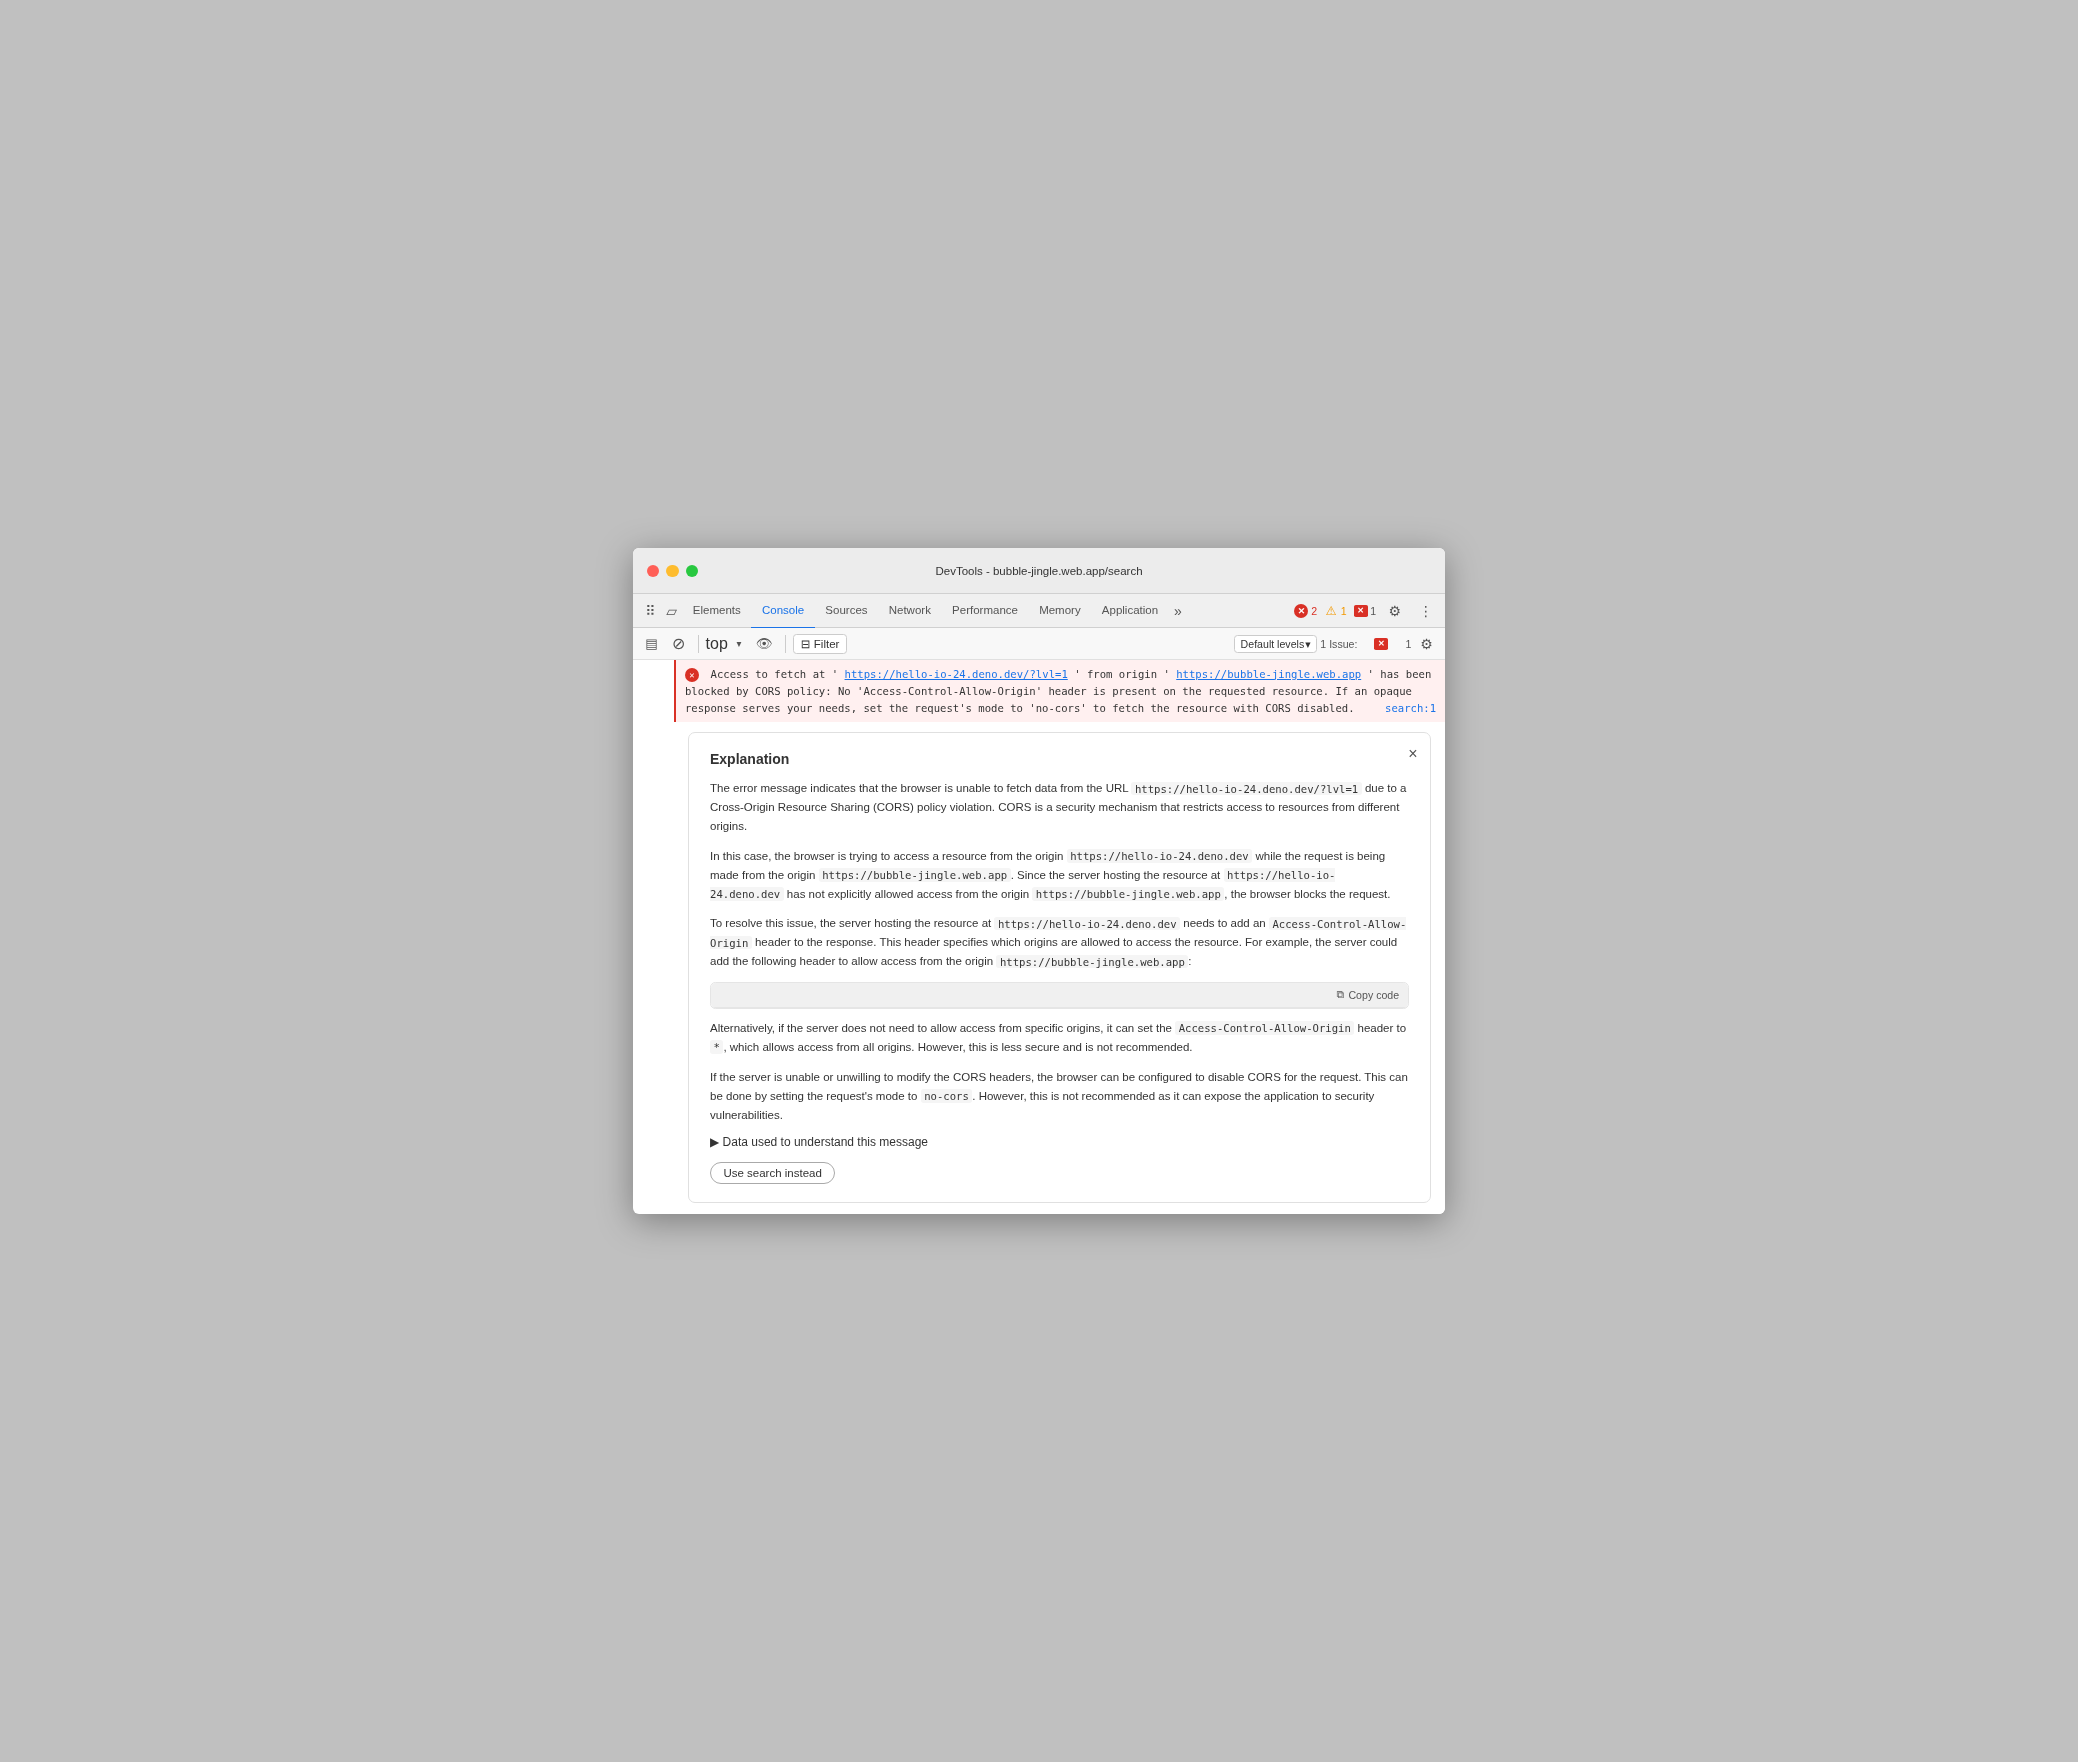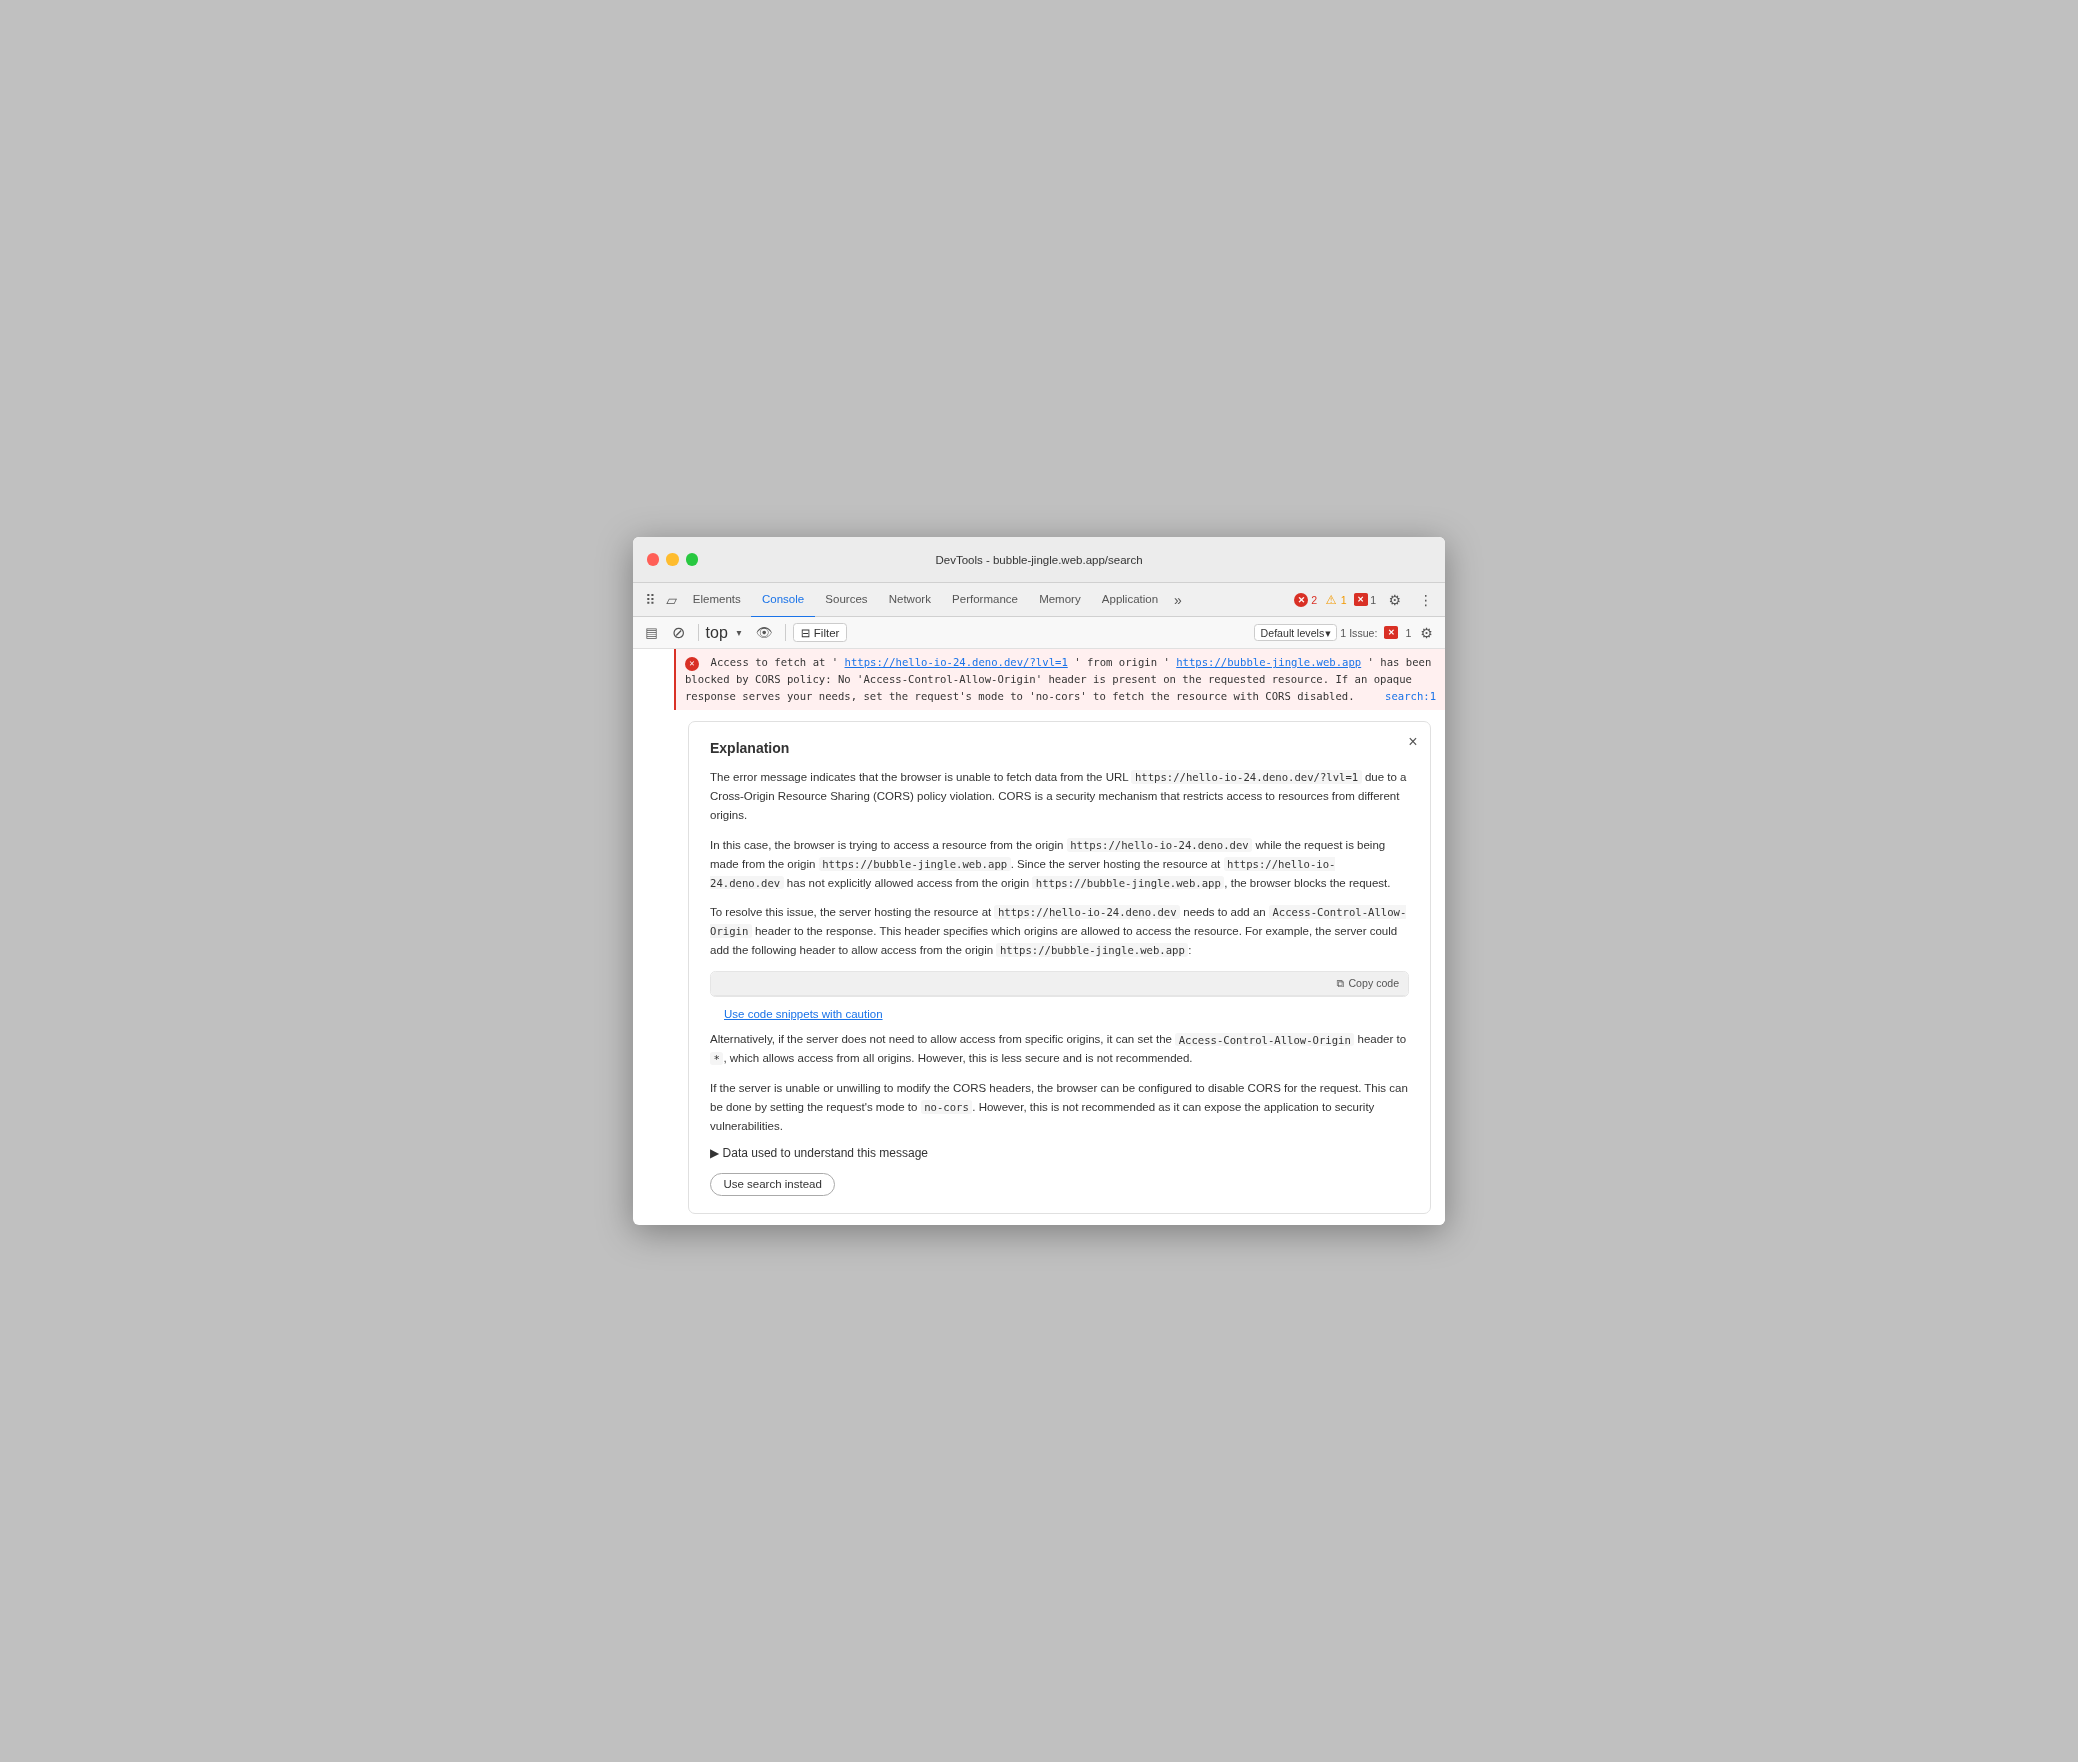--- a/index.html
+++ b/index.html
@@ -130,21 +130,21 @@
     }
     .toolbar-spacer { flex: 1; }
     .toolbar-levels {
       font-size: 10.6px; color: #333;
       border: 0.9px solid #ccc; border-radius: 3.5px;
       padding: 1.8px 5.3px; background: white;
       cursor: pointer; display: flex; align-items: center; gap: 1px;
     }
     .toolbar-issue {
       font-size: 10.6px; color: #555;
-      display: flex; align-items: center; gap: 7px;
+      display: flex; align-items: center; gap: 17px;
     }
     
     .console-content {
       background: white;
       overflow-y: auto;
       padding: 0;
       margin-left: 41px;
     }
     .error-line {
       background: #fff0f0;
@@ -426,21 +426,20 @@
 
       
       <div class="code-block-container">
         <div class="code-block-header">
           <button class="copy-code-btn">
             <span>⧉</span>
             <span>Copy code</span>
           </button>
         </div>
       </div>
-      <a class="caution-link" href="#">Use code snippets with caution</a>
 
       
       <div class="explanation-text">
         Alternatively, if the server does not need to allow access from specific origins, it can set the <code>Access-Control-Allow-Origin</code> header to <code>*</code>, which allows access from all origins. However, this is less secure and is not recommended.
       </div>
 
       
       <div class="explanation-text">
         If the server is unable or unwilling to modify the CORS headers, the browser can be configured to disable CORS for the request. This can be done by setting the request's mode to <code>no-cors</code>. However, this is not recommended as it can expose the application to security vulnerabilities.
       </div>

